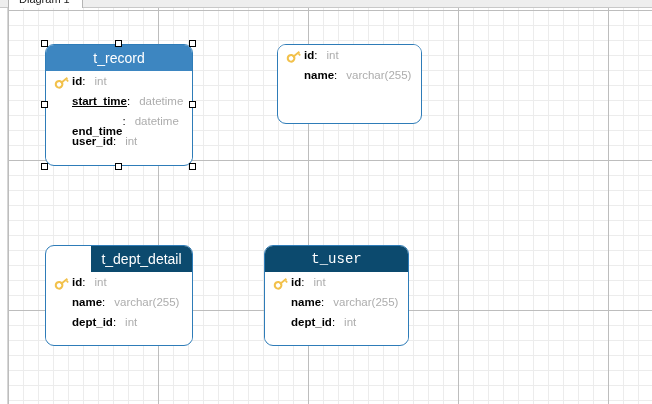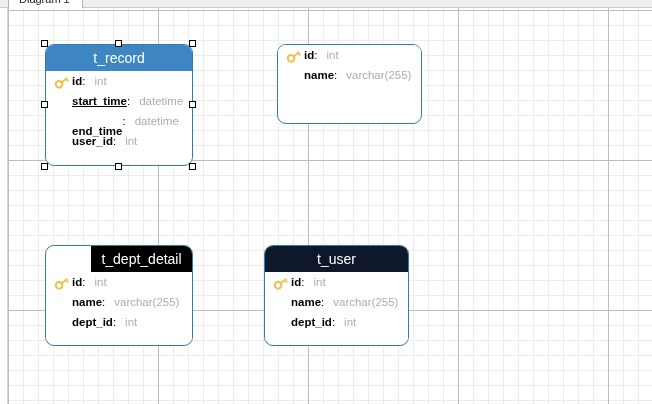--- a/index.html
+++ b/index.html
@@ -216,21 +216,21 @@
           </div>
           <div class="field-row">
             <span class="field-icon empty"></span>
             <span class="field-name" style="color: rgb(0, 0, 0);">name</span>
             <span class="field-sep">:</span>
             <span class="field-type" style="color: rgb(173, 173, 173);">varchar(255)</span>
           </div>
         </div>
       </div>
       <div class="entity" style="left: 45px; top: 237px; width: 148px; height: 101px;">
-        <div class="entity-header" style="background: #000000; margin-left: 45px;">t_dept_detail</div>
+        <div class="entity-header" style="background: #0c4a6e; margin-left: 45px;">t_dept_detail</div>
         <div class="entity-body">
           <div class="field-row">
             <span class="field-icon">
               <svg width="16" height="14" viewBox="0 0 16 14">
                 <g transform="rotate(-38 8 7)">
                   <circle cx="4.3" cy="7" r="3.3" fill="none" stroke="#f2c14b" stroke-width="2.1"></circle>
                   <rect x="6.6" y="6.1" width="8.2" height="1.9" fill="#f2c14b"></rect>
                   <rect x="12.2" y="7.8" width="1.8" height="2.6" fill="#f2c14b"></rect>
                 </g>
               </svg>
@@ -247,21 +247,21 @@
           </div>
           <div class="field-row">
             <span class="field-icon empty"></span>
             <span class="field-name" style="color: rgb(0, 0, 0);">dept_id</span>
             <span class="field-sep">:</span>
             <span class="field-type" style="color: rgb(173, 173, 173);">int</span>
           </div>
         </div>
       </div>
       <div class="entity" style="left: 264px; top: 237px; width: 145px; height: 101px;">
-        <div class="entity-header" style="background: #0f172a;">t_user</div>
+        <div class="entity-header" style="background: #0c4a6e; font-family: Liberation Mono, monospace;">t_user</div>
         <div class="entity-body">
           <div class="field-row">
             <span class="field-icon">
               <svg width="16" height="14" viewBox="0 0 16 14">
                 <g transform="rotate(-38 8 7)">
                   <circle cx="4.3" cy="7" r="3.3" fill="none" stroke="#f2c14b" stroke-width="2.1"></circle>
                   <rect x="6.6" y="6.1" width="8.2" height="1.9" fill="#f2c14b"></rect>
                   <rect x="12.2" y="7.8" width="1.8" height="2.6" fill="#f2c14b"></rect>
                 </g>
               </svg>

